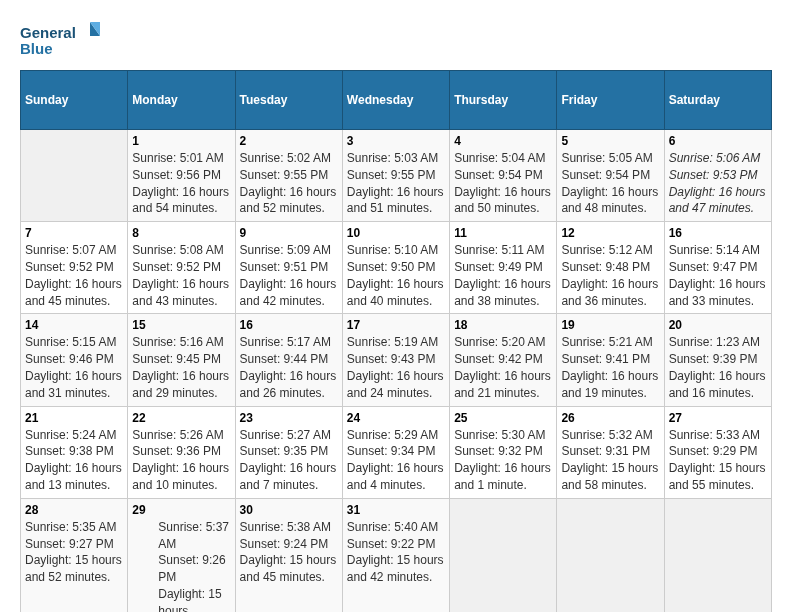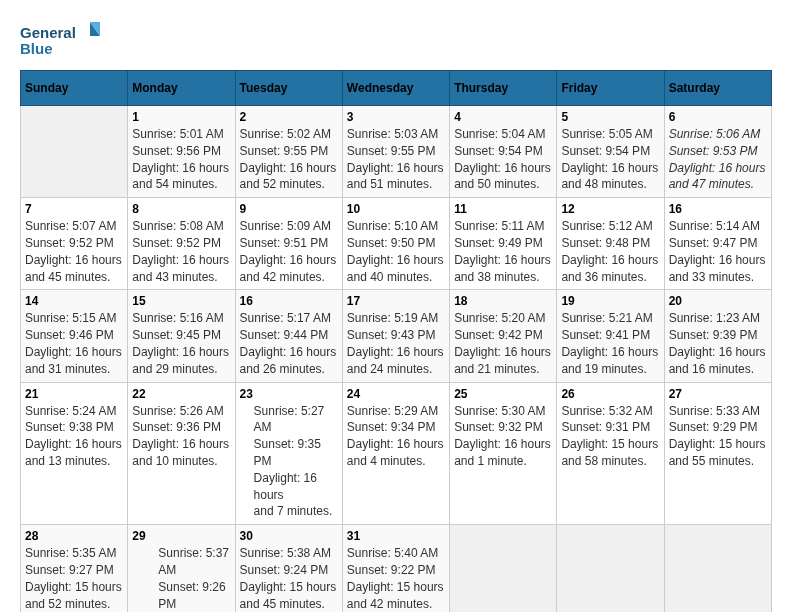--- a/index.html
+++ b/index.html
@@ -32,22 +32,22 @@
       font-size: 14px;
       color: #555;
     }
     table {
       width: 100%;
       border-collapse: collapse;
       font-size: 11px;
     }
     thead th {
       background-color: #2471a3;
-      color: #000000;
-      padding: 10px 4px;
+      color: #ffffff;
+      padding: 22px 4px;
       text-align: left;
       font-size: 12px;
       border: 1px solid #1a5276;
       margin-left: 12px;
     }
     tbody td {
       border: 1px solid #ccc;
       vertical-align: top;
       padding: 4px;
       min-height: 80px;
@@ -262,21 +262,21 @@
         </td>
         <td>
           <span class="day-number">22</span>
           <div class="day-info" style="white-space: pre-line;">Sunrise: 5:26 AM
 Sunset: 9:36 PM
 Daylight: 16 hours
 and 10 minutes.</div>
         </td>
         <td>
           <span class="day-number">23</span>
-          <div class="day-info" style="white-space: pre-line; margin-left: 14px;">Sunrise: 5:27 AM
+          <div class="day-info" style="white-space: pre-line;">Sunrise: 5:27 AM
 Sunset: 9:35 PM
 Daylight: 16 hours
 and 7 minutes.</div>
         </td>
         <td>
           <span class="day-number">24</span>
           <div class="day-info" style="white-space: pre-line;">Sunrise: 5:29 AM
 Sunset: 9:34 PM
 Daylight: 16 hours
 and 4 minutes.</div>

